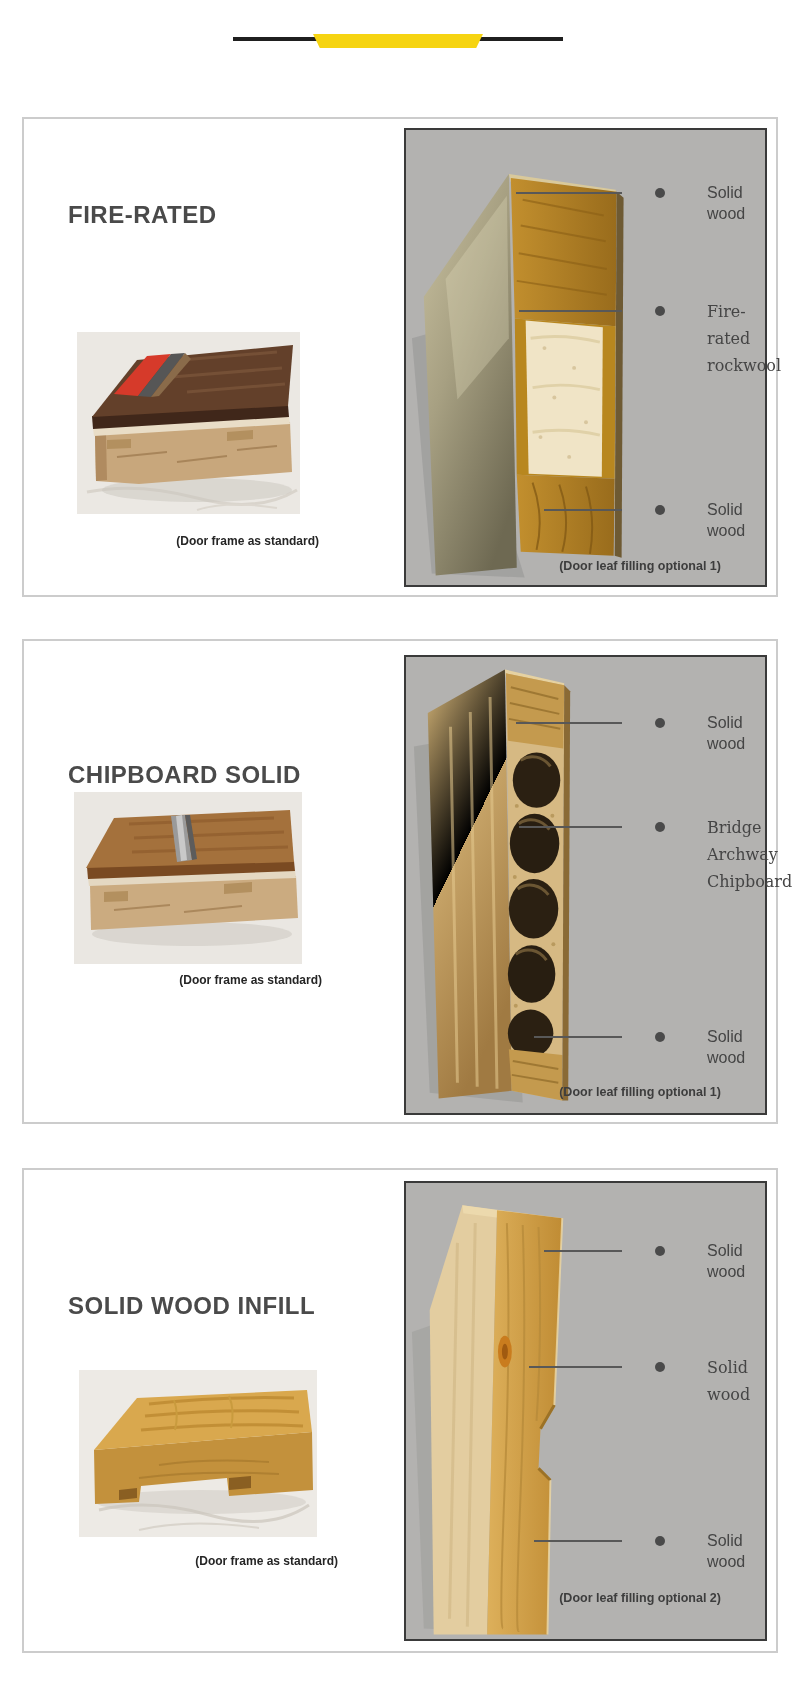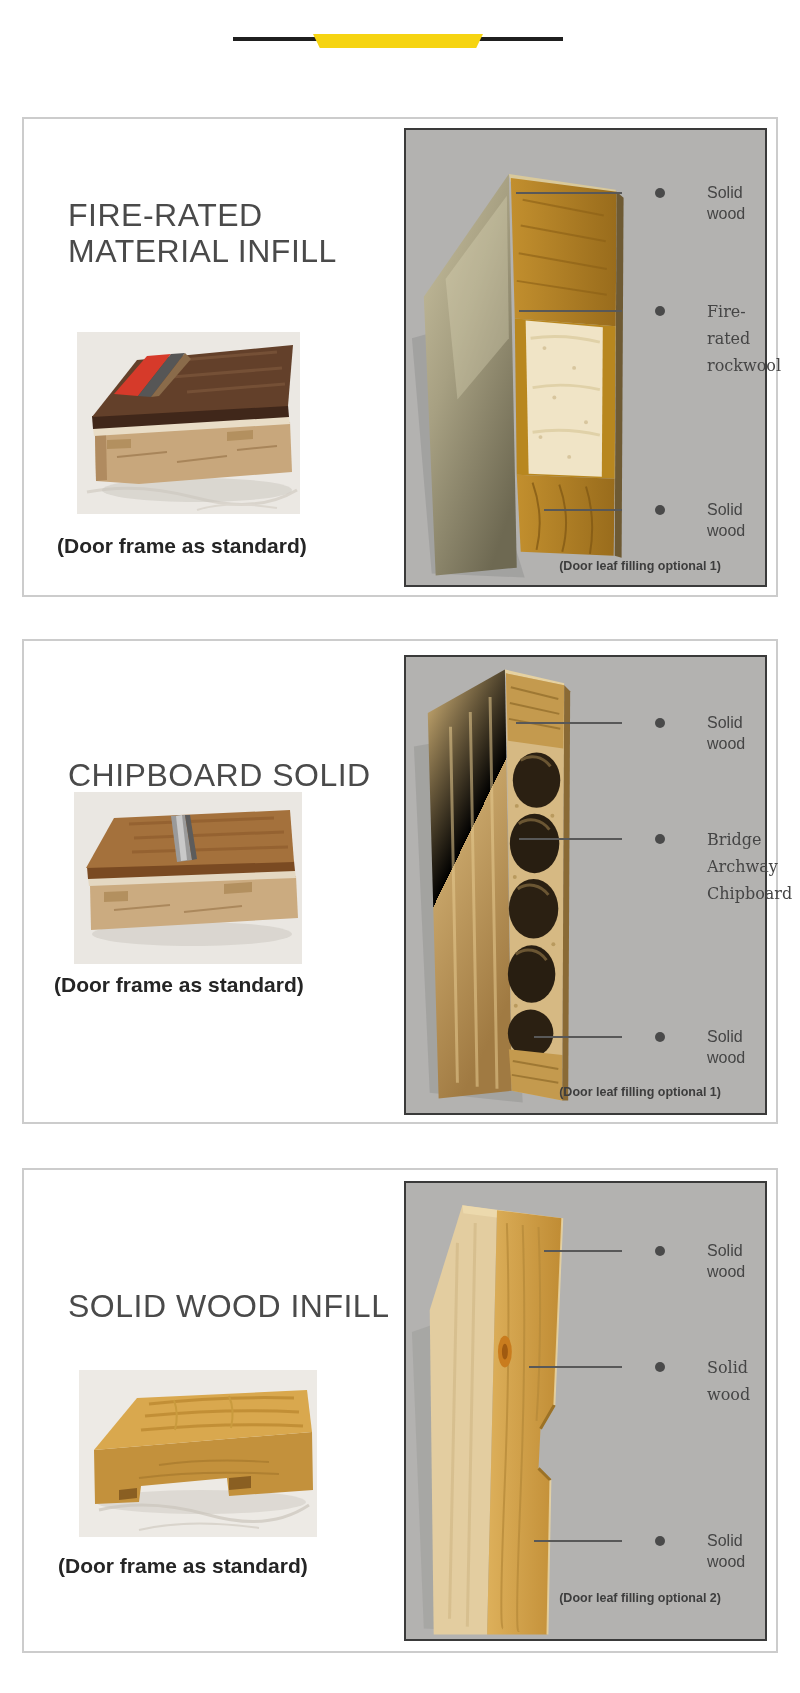--- a/index.html
+++ b/index.html
@@ -7,25 +7,25 @@
         font-family:"Liberation Sans", sans-serif;}
 
   
   .deco{position:absolute;left:0;top:0;width:800px;height:60px;}
   .deco-line{position:absolute;left:233px;top:37px;width:330px;height:4px;background:#1f1f1f;}
   .deco-bar{position:absolute;left:313px;top:34px;width:170px;height:14px;background:#f6d411;
             clip-path:polygon(0 0,100% 0,96% 100%,4% 100%);}
 
   
   .card{position:absolute;left:22px;width:756px;background:#ffffff;border:2px solid #cccccc;box-sizing:border-box;}
-  .title{position:absolute;margin:0;font-size:32px;font-weight:400;color:#4a4a4a;
+  .title{position:absolute;margin:0;font-size:24px;font-weight:700;color:#4a4a4a;
          letter-spacing:0.5px;line-height:36px;white-space:nowrap;}
   .photo{position:absolute;margin:0;}
   .photo svg{display:block;width:100%;height:100%;}
-  .photo-caption{position:absolute;font-size:21px;font-weight:bold;color:#252525;text-align:left;}
+  .photo-caption{position:absolute;font-size:12px;font-weight:bold;color:#252525;text-align:right;}
 
   
   .panel{position:absolute;background:#b3b2b0;border:2px solid #3a3a3a;box-sizing:border-box;}
   .panel svg.art{position:absolute;left:0;top:0;width:100%;height:100%;}
   .lbl{position:absolute;display:flex;align-items:flex-start;gap:33px;}
   .lbl .lline{height:2px;background:#585858;margin-top:10px;flex:none;}
   .lbl .dot{width:10px;height:10px;border-radius:50%;background:#4a4a4a;margin-top:6px;flex:none;}
   .lbl .txt{margin-left:9px;font-size:16px;line-height:21px;color:#454545;}
   .lbl.serif .lline{margin-top:12px;}
   .lbl.serif .dot{margin-top:8px;}
@@ -39,21 +39,20 @@
 <div class="page">
 
   <div class="deco">
     <div class="deco-line"></div>
     <div class="deco-bar"></div>
   </div>
 
   <section class="card" style="top:117px;height:480px;">
     <h2 class="title" style="left:44px;top:78px;">
       <span>FIRE-RATED</span><br>
-      <span>MATERIAL INFILL</span>
     </h2>
 
     <figure class="photo" style="left:53px;top:213px;width:223px;height:182px;">
       <svg viewBox="0 0 223 182">
         <rect x="0" y="0" width="223" height="182" fill="#ebe8e3"></rect>
         <path d="M10,160 Q60,150 120,166 T220,158" stroke="#d9d4cc" stroke-width="3" fill="none"></path>
         <path d="M120,178 Q150,168 200,176" stroke="#dcd7cf" stroke-width="2" fill="none"></path>
         <ellipse cx="120" cy="158" rx="95" ry="12" fill="#c9c5bd" opacity="0.5"></ellipse>
 
         <polygon points="18,103 213,90 215,140 62,152 19,149" fill="#c8a77c"></polygon>
@@ -203,21 +202,21 @@
         <path d="M108,408 L154,416 M107,422 L154,430" stroke="#8f6a28" stroke-width="2" fill="none" opacity="0.7"></path>
 
         <polygon points="160,28 166,34 164,448 158,448" fill="#8a6a35"></polygon>
       </svg>
 
       <div class="lbl" style="left:110px;top:55px;">
         <span class="lline" style="width:106px;"></span>
         <span class="dot"></span>
         <span class="txt">Solid wood</span>
       </div>
-      <div class="lbl serif wrap2" style="left:113px;top:169px;">
+      <div class="lbl serif wrap2" style="left:113px;top:157px;">
         <span class="lline" style="width:103px;"></span>
         <span class="dot"></span>
         <span class="txt">Bridge Archway Chipboard</span>
       </div>
       <div class="lbl" style="left:128px;top:369px;">
         <span class="lline" style="width:88px;"></span>
         <span class="dot"></span>
         <span class="txt">Solid wood</span>
       </div>
       <div class="panel-caption" style="right:44px;bottom:14px;">(Door leaf filling optional 1)</div>

